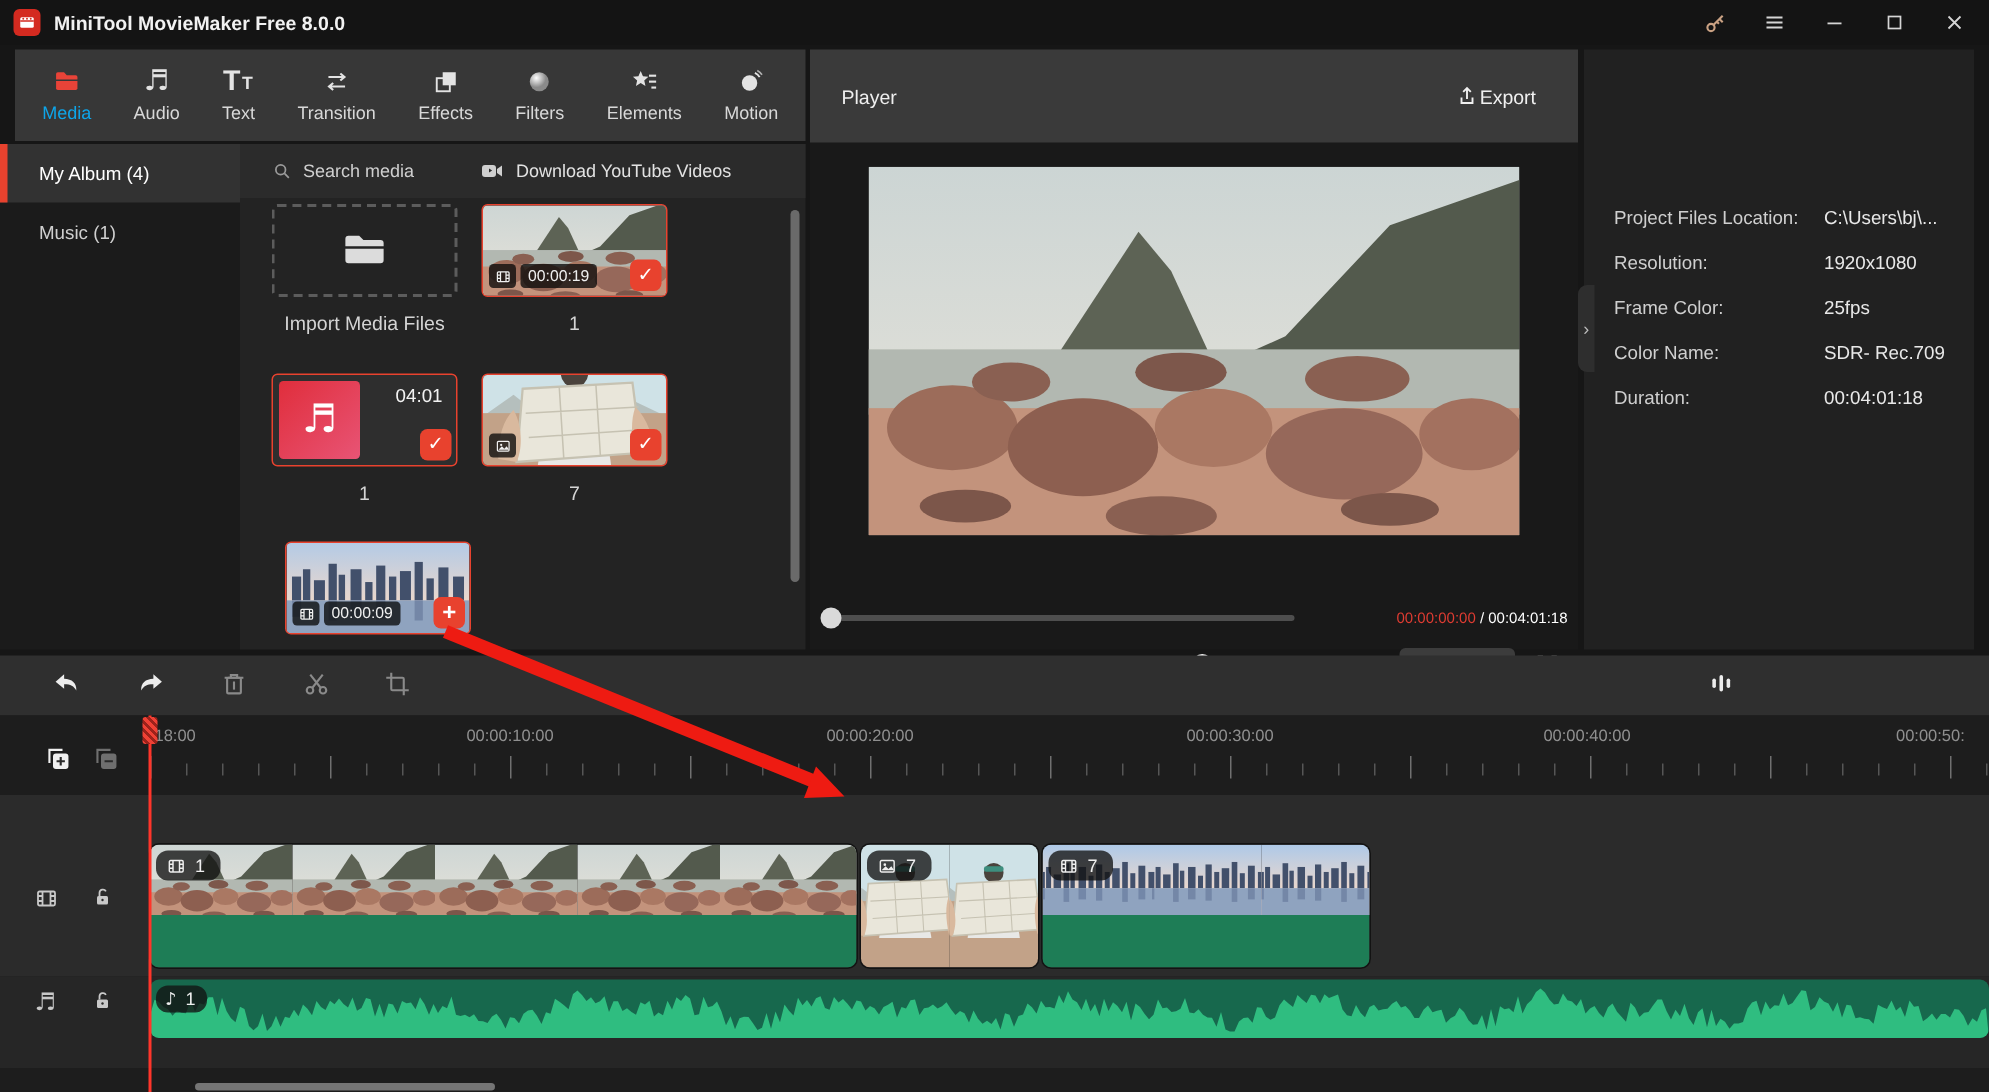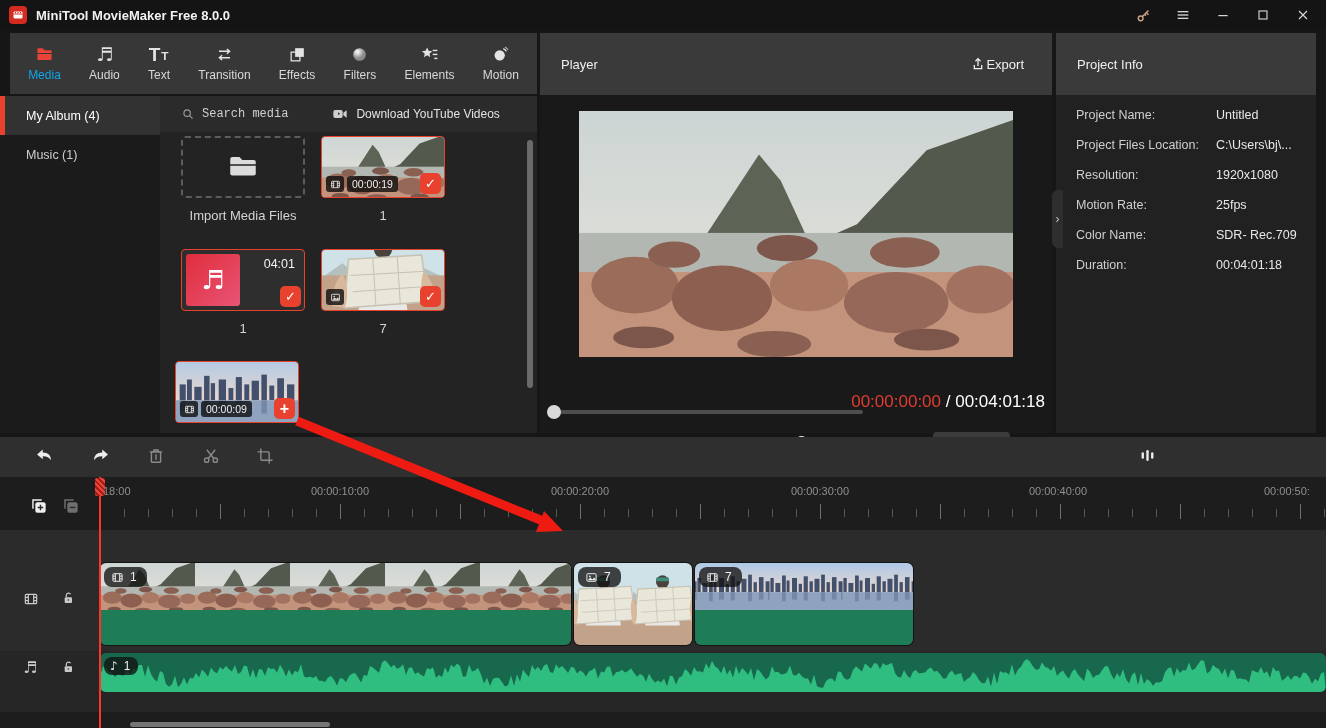--- a/index.html
+++ b/index.html
@@ -26,48 +26,48 @@
 
   
   .sidebar{left:0;top:96px;width:160px;height:337px;background:#1b1b1b;}
   .side-item{height:39px;display:flex;align-items:center;padding-left:26px;font-size:12.5px;color:#cfcfcf;position:relative;}
   .side-item.active{background:#323232;color:#fff;}
   .side-item.active::before{content:"";position:absolute;left:0;top:0;width:5px;height:100%;background:#e8422e;}
 
   
   .media-panel{left:160px;top:96px;width:377px;height:337px;background:#232323;}
   .media-head{position:absolute;left:0;top:0;width:100%;height:36px;background:#2b2b2b;display:flex;align-items:center;font-size:12px;color:#cfcfcf;}
-  .search-wrap{display:flex;align-items:flex-end;gap:7px;margin-left:21px;font-family:Liberation Mono, monospace;}
+  .search-wrap{display:flex;align-items:flex-end;gap:7px;margin-left:21px;}
   .yt-wrap{display:flex;align-items:center;gap:8px;margin-left:44px;color:#e2e2e2;}
   .mi-box{position:absolute;width:124px;height:62px;border-radius:4px;box-sizing:border-box;}
   .import-box{left:21px;top:40px;border:2px dashed #5c5c5c;display:flex;align-items:center;justify-content:center;color:#d9d9d9;}
   .thumb{border:1.5px solid #e8422e;overflow:hidden;background:#2e2e2e;}
   .t-video1{left:161px;top:40px;}
   .t-music{left:21px;top:153px;}
   .t-image{left:161px;top:153px;}
-  .t-video2{left:15px;top:265px;}
+  .t-video2{left:30px;top:265px;}
   .thumb .scene{position:absolute;inset:0;}
   .dur-badge{position:absolute;left:4px;bottom:5px;display:flex;align-items:center;gap:3px;z-index:3;}
   .dur-chip{background:rgba(10,10,10,.78);border-radius:3px;color:#f0f0f0;font-size:10.5px;padding:2px 5px;}
   .type-chip{background:rgba(10,10,10,.78);border-radius:3px;color:#f0f0f0;font-size:11px;width:18px;height:16px;display:flex;align-items:center;justify-content:center;}
   .sel-badge{position:absolute;right:3px;bottom:3px;width:21px;height:21px;border-radius:5px;background:#e8422e;color:#fff;display:flex;align-items:center;justify-content:center;font-size:13px;z-index:3;}
   .media-label{position:absolute;width:124px;text-align:center;font-size:13px;color:#d4d4d4;}
   .music-art{position:absolute;left:4px;top:4px;width:54px;height:52px;border-radius:3px;background:linear-gradient(135deg,#e02e3c,#e85475);display:flex;align-items:center;justify-content:center;color:#fff;}
   .music-dur{position:absolute;right:9px;top:7px;font-size:12.5px;color:#f2f2f2;}
   .media-scroll{position:absolute;left:367px;top:44px;width:6px;height:248px;background:#6a6a6a;border-radius:3px;}
 
   
   .player-panel{left:540px;top:33px;width:512px;height:400px;background:#191919;}
   .panel-head{position:absolute;left:0;top:0;width:100%;height:62px;background:#3a3a3a;display:flex;align-items:center;box-sizing:border-box;}
   .player-title{margin-left:21px;font-size:13px;color:#efefef;}
   .export-btn{margin-left:auto;margin-right:28px;display:flex;align-items:center;gap:0;font-size:13px;color:#f0f0f0;}
   .preview{position:absolute;left:39px;top:78px;width:434px;height:246px;background:#000;overflow:hidden;}
   .seek-track{position:absolute;left:12px;top:377px;width:311px;height:4px;border-radius:2px;background:#4e4e4e;}
   .seek-handle{position:absolute;left:7px;top:372px;width:14px;height:14px;border-radius:50%;background:#d9d9d9;}
-  .time-text{position:absolute;right:7px;top:359px;font-size:17px;color:#fff;}
+  .time-text{position:absolute;right:7px;top:374px;font-size:10px;color:#fff;}
   .time-cur{color:#e03c32;}
   .pcontrols{position:absolute;left:0;top:365px;width:100%;height:60px;}
   .pc{position:absolute;color:#e8e8e8;}
   .pc.dim{color:#5f5f5f;}
   .vol-track{position:absolute;left:168px;top:44px;width:96px;height:3px;border-radius:2px;background:#e6e6e6;}
   .vol-handle{position:absolute;left:255px;top:38px;width:13px;height:13px;border-radius:50%;background:#f2f2f2;}
   .ratio-box{position:absolute;left:393px;top:34px;width:77px;height:24px;background:#3c3c3c;border-radius:4px;display:flex;align-items:center;font-size:12px;color:#d6d6d6;}
   .ratio-box span.lbl{margin-left:13px;}
   .ratio-box .ic{margin-left:auto;margin-right:8px;font-size:12px;color:#c9c9c9;}
   .fullscreen{left:483px;top:37px;font-size:17px;color:#dedede;}
@@ -477,37 +477,30 @@
       <span class="pc ic fullscreen">
           <svg viewBox="0 0 24 24" fill="none" stroke="currentColor" stroke-width="2">
             <path d="M4 8V4h4M16 4h4v4M20 16v4h-4M8 20H4v-4"></path>
             <circle cx="12" cy="12" r="1.6" fill="currentColor" stroke="none"></circle>
           </svg>
         </span>
     </div>
   </div>
 
   <div class="abs info-panel">
-    <div class="panel-head">
-      <span class="info-title">Project Info</span>
-    </div>
-    <div class="info-row" style="top:75px">
-        <span class="lab">Project Name:</span>
-        <span class="val">Untitled</span>
-      </div>
     <div class="info-row" style="top:105px">
         <span class="lab">Project Files Location:</span>
         <span class="val">C:\Users\bj\...</span>
       </div>
     <div class="info-row" style="top:135px">
         <span class="lab">Resolution:</span>
         <span class="val">1920x1080</span>
       </div>
     <div class="info-row" style="top:165px">
-        <span class="lab">Motion Rate:</span>
+        <span class="lab">Frame Color:</span>
         <span class="val">25fps</span>
       </div>
     <div class="info-row" style="top:195px">
         <span class="lab">Color Name:</span>
         <span class="val">SDR- Rec.709</span>
       </div>
     <div class="info-row" style="top:225px">
         <span class="lab">Duration:</span>
         <span class="val">00:04:01:18</span>
       </div>

